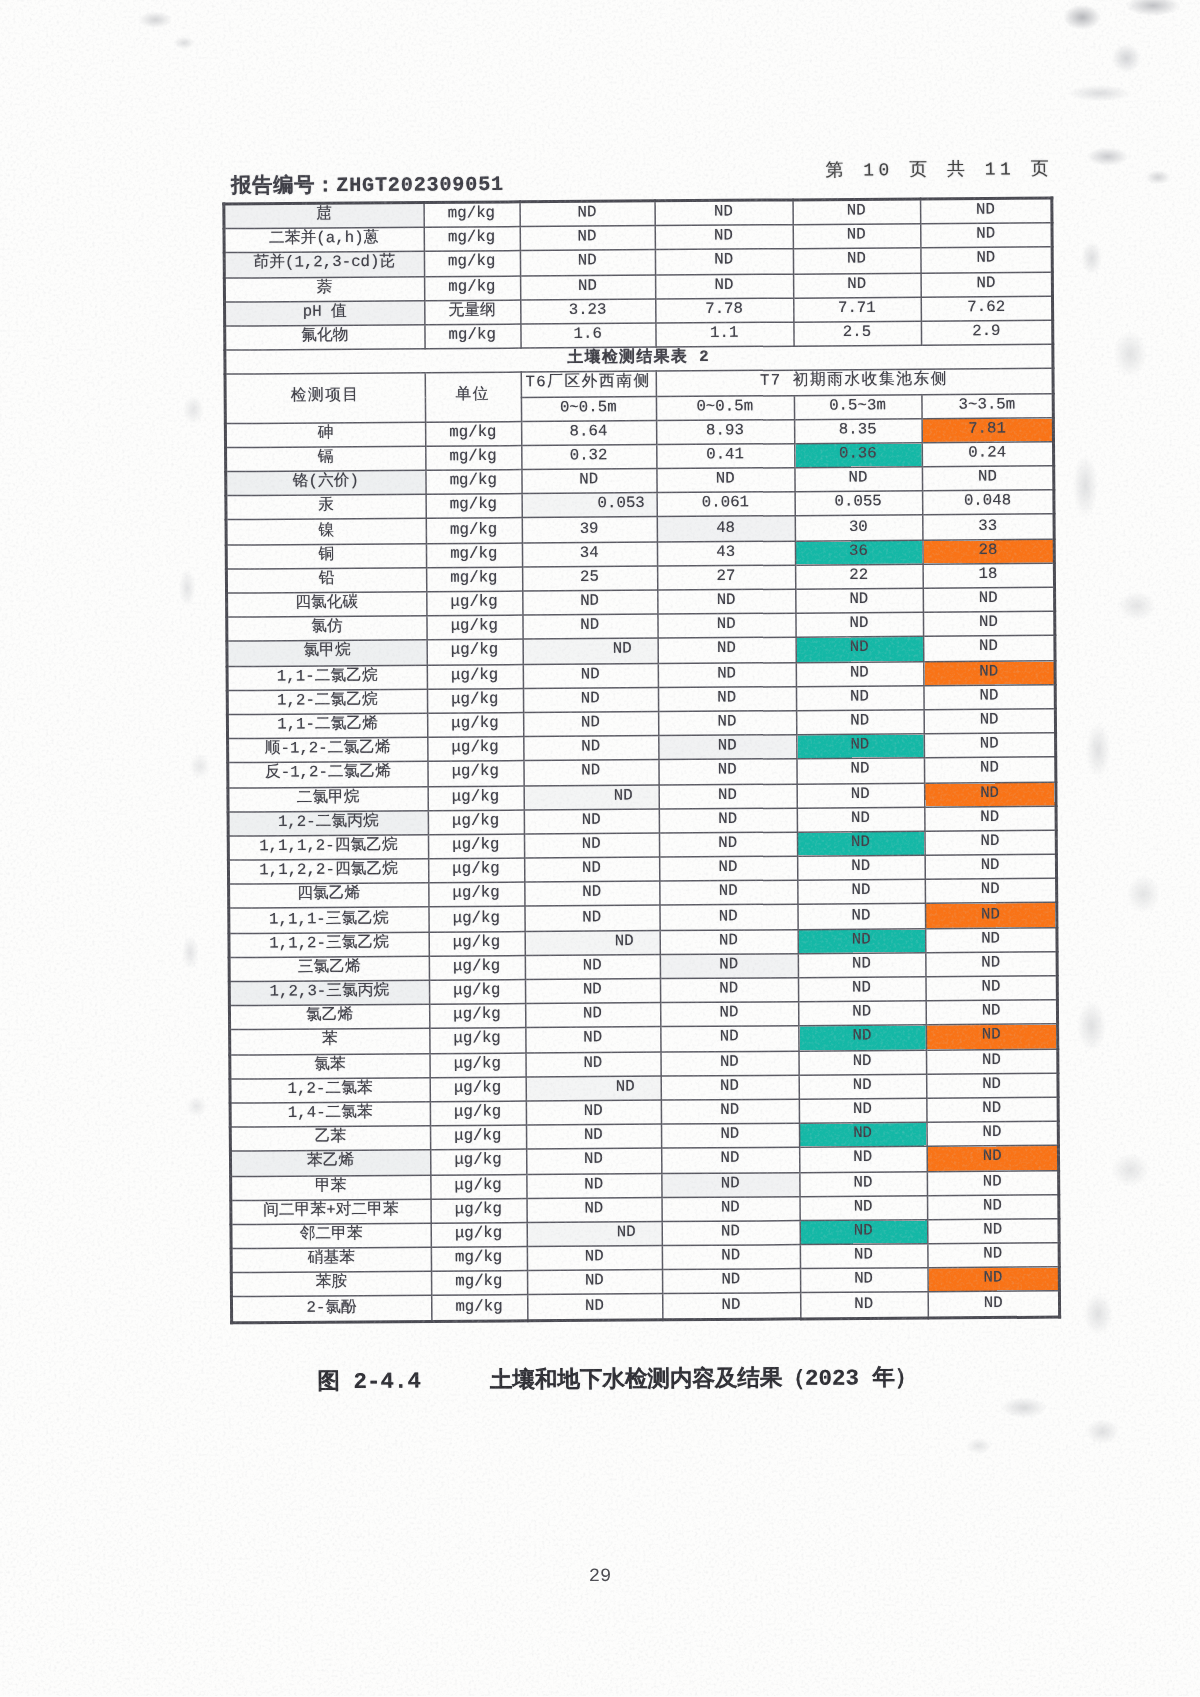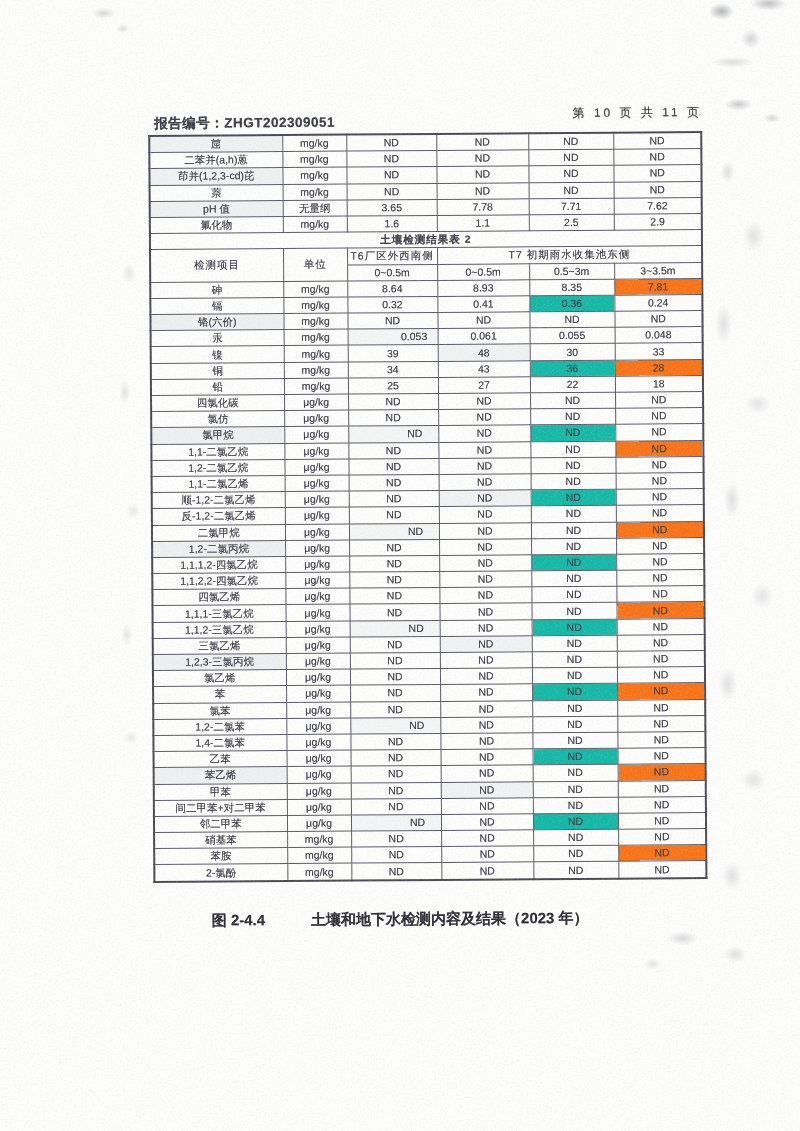--- a/index.html
+++ b/index.html
@@ -1,18 +1,18 @@
 <!DOCTYPE html>
 <html><head>
 <meta charset="utf-8">
 <style>
   html,body{margin:0;padding:0;}
   .page{
     position:relative;width:800px;height:1131px;background:#fdfdfc;overflow:hidden;
-    font-family:Liberation Sans, sans-serif;color:#3b3b42;
+    font-family:Liberation Mono, monospace;color:#3b3b42;
   }
   .scan{position:absolute;left:148px;top:104px;width:552px;transform:rotate(-0.4deg);transform-origin:50% 0;}
   .report-line{
     position:relative;height:29px;font-size:13.5px;font-weight:bold;letter-spacing:.5px;
     padding-left:6px;padding-top:9px;box-sizing:border-box;color:#3e3e46;
     text-shadow:0 0 .7px rgba(70,70,78,.75);
   }
   .page-marker{
     position:absolute;top:2px;right:-2px;font-size:12px;letter-spacing:3px;color:#404040;
     text-shadow:0 0 1px rgba(110,110,118,.8);
@@ -130,21 +130,21 @@
             <td>萘</td>
             <td>mg/kg</td>
             <td>ND</td>
             <td>ND</td>
             <td>ND</td>
             <td>ND</td>
           </tr>
           <tr>
             <td>pH 值</td>
             <td>无量纲</td>
-            <td>3.65</td>
+            <td>3.23</td>
             <td>7.78</td>
             <td>7.71</td>
             <td>7.62</td>
           </tr>
           <tr>
             <td>氟化物</td>
             <td>mg/kg</td>
             <td>1.6</td>
             <td>1.1</td>
             <td>2.5</td>
@@ -466,20 +466,21 @@
             <td>ND</td>
           </tr>
         </tbody>
     </table>
 
     <div class="caption">
       <span>图 2-4.4</span><span class="gap"></span><span>土壤和地下水检测内容及结果（2023 年）</span>
     </div>
   </div>
 
+  <div class="pageno">29</div>
 
   <svg class="grain" xmlns="http://www.w3.org/2000/svg" width="800" height="1131">
     <filter id="nf">
       <feTurbulence type="fractalNoise" baseFrequency="0.55" numOctaves="2" seed="7" stitchTiles="stitch"></feTurbulence>
       <feColorMatrix type="matrix" values="0 0 0 0 0.62  0 0 0 0 0.63  0 0 0 0 0.66  0.55 0.55 0.55 0 -0.78"></feColorMatrix>
     </filter>
     <rect x="0" y="0" width="800" height="1131" filter="url(#nf)"></rect>
   </svg>
 
 </div>

